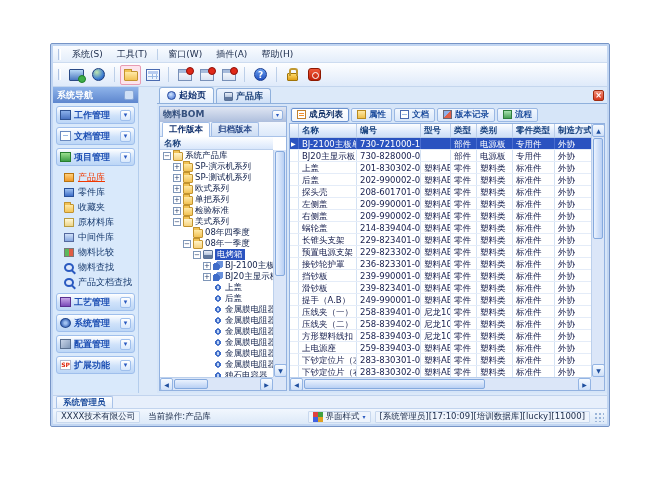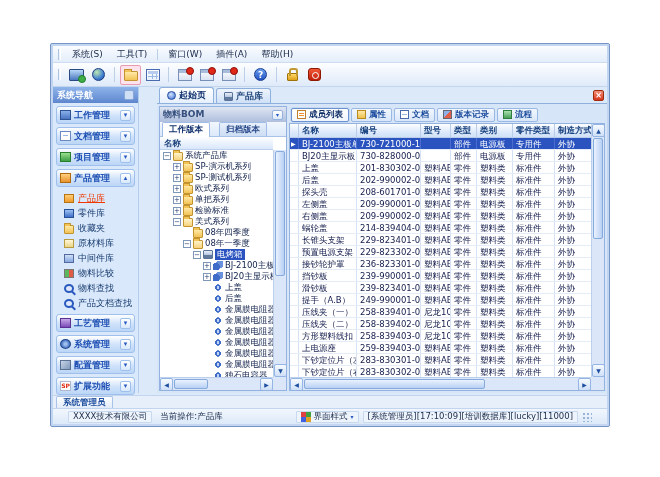--- a/index.html
+++ b/index.html
@@ -45,21 +45,21 @@
  background:linear-gradient(#eef4fd,#cfe0f6);border:1px solid #8fb0dc;border-bottom:none;border-radius:3px 3px 0 0;white-space:nowrap}
 .dtab.active{background:linear-gradient(#ffffff,#e6f0fd);height:16px;color:#10306e}
 .close-x{position:absolute;right:3px;top:3px;width:11px;height:11px;background:linear-gradient(#f4917a,#d6361c);
  border:1px solid #9e2a10;border-radius:2px;color:#fff;font-size:8px;line-height:9px;text-align:center;font-weight:bold}
 .panels{position:absolute;left:0;top:17px;right:0;bottom:0;background:#d6e5f8;padding:2px}
 
 
 .tree-panel{position:absolute;left:2px;top:2px;width:128px;bottom:2px;display:flex;flex-direction:column;border:1px solid #93b2e0;background:#e8f1fc}
 .tp-title{height:15px;background:linear-gradient(#dfe5f2,#aebfdd);display:flex;align-items:center;padding:0 3px;font-size:9px;font-weight:bold;color:#35507e;flex:none}
 .tp-btn{margin-left:auto;width:11px;height:10px;background:linear-gradient(#fff,#dce8f8);border:1px solid #93b2e0;border-radius:2px;font-size:6px;color:#2a5ac0;text-align:center;line-height:8px}
-.tp-tabs{height:15px;display:flex;align-items:flex-start;padding-left:2px;gap:9px;background:linear-gradient(#f2f7fe,#dce9fa);border-bottom:1px solid #a8c2e8;flex:none}
+.tp-tabs{height:15px;display:flex;align-items:flex-start;padding-left:2px;gap:1px;background:linear-gradient(#f2f7fe,#dce9fa);border-bottom:1px solid #a8c2e8;flex:none}
 .ttab{height:14px;padding:0 6px;font-size:8.5px;font-weight:bold;color:#2a4a8a;background:linear-gradient(#e8f0fb,#cdddf4);
  border:1px solid #a0bce6;border-bottom:none;border-radius:2px 2px 0 0;display:flex;align-items:center;white-space:nowrap}
 .ttab.active{background:#fff;color:#10306e;height:15px}
 .tree-wrap{flex:1;position:relative;background:#fff;overflow:hidden}
 .tree-colheader{height:13px;background:linear-gradient(#fdfeff,#d9e7fb);border-bottom:1px solid #bcd0ec;font-size:8.5px;
  font-weight:bold;color:#20457e;padding:1px 4px;margin-right:13px}
 .tree-rows{position:absolute;left:1px;top:13px;right:13px;bottom:13px;overflow:hidden}
 .tnode{height:11px;display:flex;align-items:center;gap:2px;font-size:8.5px;color:#10204a;white-space:nowrap;overflow:hidden}
 .toggle{width:8px;height:8px;border:1px solid #7e96b8;background:#fff;font-size:7px;line-height:6px;text-align:center;color:#203a6a;flex:none}
 .toggle-spacer{width:8px;flex:none}
@@ -90,21 +90,21 @@
  font-size:6px;color:#1e4e9e;display:flex;align-items:center;justify-content:center}
 .thumb-v{position:absolute;left:1px;right:1px;background:linear-gradient(90deg,#eaf2fe,#b9d0f4);border:1px solid #85aade;border-radius:2px}
 .thumb-h{position:absolute;top:1px;bottom:1px;background:linear-gradient(#eaf2fe,#b9d0f4);border:1px solid #85aade;border-radius:2px}
 .corner{position:absolute;right:0;bottom:0;width:13px;height:13px;background:#dbe6f8}
 
 
 .msgrow{position:absolute;left:2px;right:2px;bottom:18px;height:13px;background:#e7effb;border-top:1px solid #c2d4ee;display:flex;align-items:flex-end;padding-left:3px}
 .msgtab{height:12px;padding:0 6px;font-size:8.5px;font-weight:bold;color:#1e4e9e;background:linear-gradient(#fdfeff,#e2ecfa);
  border:1px solid #a8c2e8;border-bottom:none;border-radius:2px 2px 0 0}
 .statusbar{position:absolute;left:2px;right:2px;bottom:2px;height:16px;background:linear-gradient(#f2f7fe,#dce9f8);
- border-top:1px solid #c2d4ee;display:flex;align-items:center;font-size:8.5px;color:#21314f;padding:0 15px;gap:4px;white-space:nowrap}
+ border-top:1px solid #c2d4ee;display:flex;align-items:center;font-size:8.5px;color:#21314f;padding:0 3px;gap:4px;white-space:nowrap}
 .scell{height:12px;display:flex;align-items:center;padding:0 4px;border:1px solid #c8d8ee;background:#eef4fc;border-radius:1px;gap:3px}
 .scell.stretch{flex:1;border:none;background:transparent;justify-content:flex-start}
 .style-grid{width:10px;height:10px;flex:none;background-image:
  linear-gradient(#e04040,#e04040),linear-gradient(#40a040,#40a040),
  linear-gradient(#4060e0,#4060e0),linear-gradient(#e0a020,#e0a020);
  background-size:5px 5px;background-position:0 0,5px 0,0 5px,5px 5px;background-repeat:no-repeat}
 .ddarrow{font-size:6px;color:#2a5ac0}
 .grip-corner{width:10px;height:10px;background-image:radial-gradient(#9ab4d8 1px,transparent 1.3px);background-size:4px 4px;flex:none}
 
 
@@ -246,25 +246,20 @@
           </div>
           <div class="sb-sec">
             <span class="ic docs-icon"></span>
             <span class="sb-sec-label">文档管理</span>
             <span class="chev">▾</span>
           </div>
           <div class="sb-sec">
             <span class="ic project-icon"></span>
             <span class="sb-sec-label">项目管理</span>
             <span class="chev">▾</span>
-          </div>
-          <div class="sb-sec">
-            <span class="ic product-icon"></span>
-            <span class="sb-sec-label">产品管理</span>
-            <span class="chev">▴</span>
           </div>
           <div class="sb-items">
             <div class="sb-item sel">
               <span class="ic library-orange-icon small"></span>
               <span class="sb-item-label">产品库</span>
             </div>
             <div class="sb-item">
               <span class="ic library-blue-icon small"></span>
               <span class="sb-item-label">零件库</span>
             </div>

